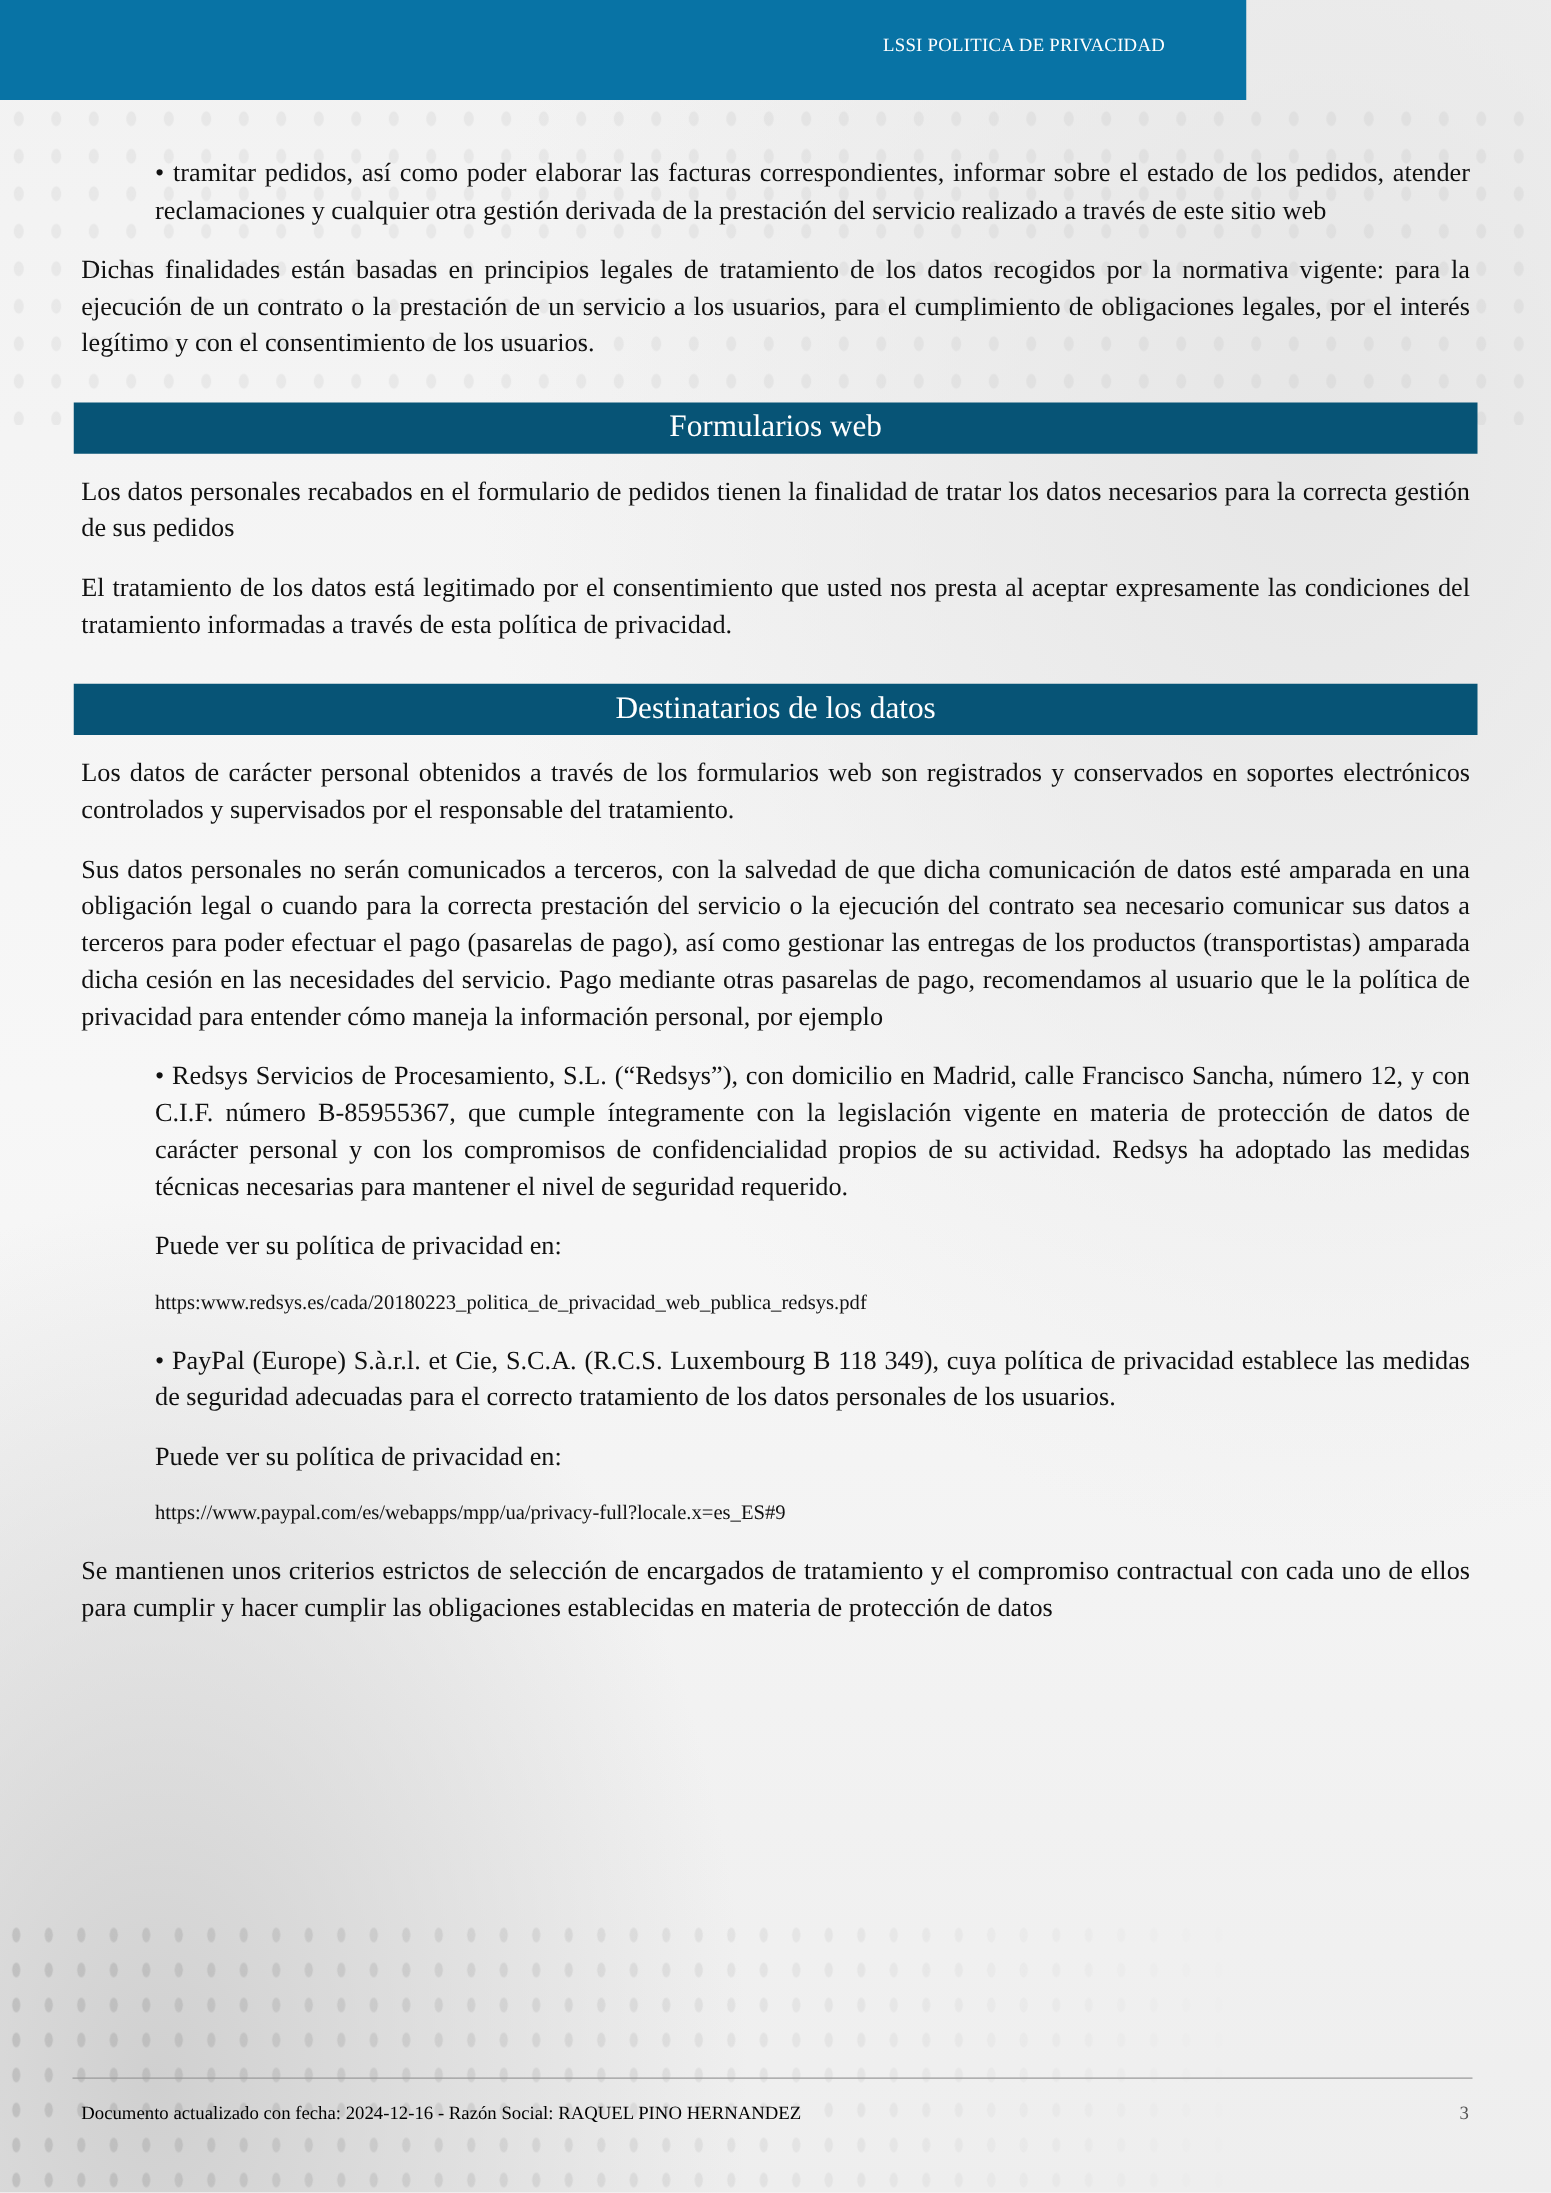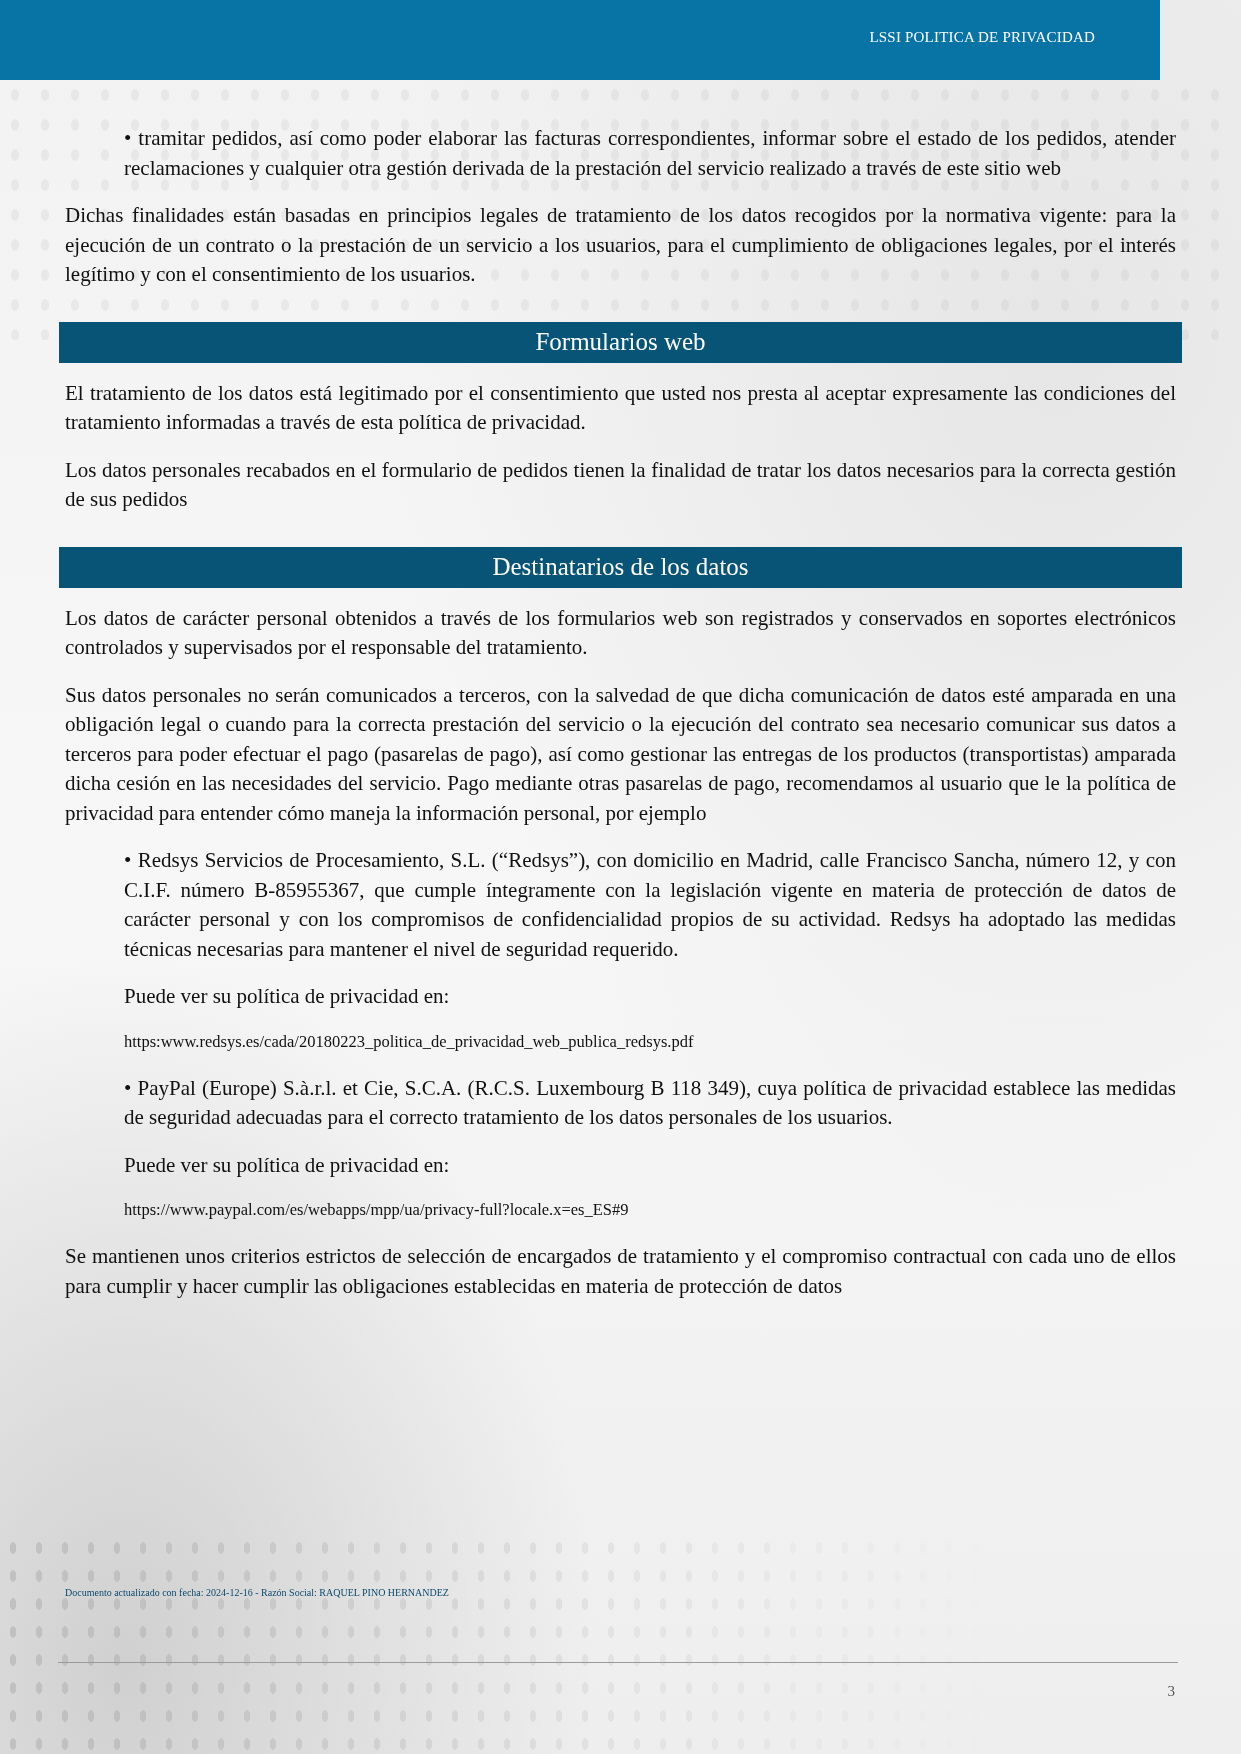--- a/index.html
+++ b/index.html
@@ -22,21 +22,21 @@
     background-size: 26px 28px;
     -webkit-mask-image: linear-gradient(90deg, #000 0%, rgba(0,0,0,0.4) 60%, rgba(0,0,0,0) 100%);
     mask-image: linear-gradient(90deg, #000 0%, rgba(0,0,0,0.4) 60%, rgba(0,0,0,0) 100%);
   }
   .dots-top {
     position: absolute; left: 0; top: 80px; width: 1241px; height: 260px;
     background-image: radial-gradient(ellipse 6px 9px, rgba(180,180,180,0.18) 60%, rgba(180,180,180,0) 70%);
     background-size: 30px 30px;
   }
   .header-band {
-    position: absolute; left: 0; top: 0; width: 1160px; height: 80px;
+    position: absolute; left: 0; top: 0; width: 997px; height: 80px;
     background: #0873a5;
   }
   .header-title {
     position: absolute; right: 65px; top: 29px;
     color: #ffffff; font-size: 15px; letter-spacing: 0.2px;
   }
   .content {
     position: absolute; left: 65px; top: 124px; width: 1111px;
     font-size: 21px; line-height: 29.5px; text-align: justify;
   }
@@ -45,21 +45,21 @@
   .url { font-size: 16.5px; line-height: 24px; text-align: left; margin-bottom: 20px !important; }
   .section-head {
     background: #075476; color: #fff;
     margin: 32px -6px 16px -6px; padding: 3px 6px 4px 6px;
     font-size: 25px; line-height: 34px; text-align: center;
   }
   .footer-rule {
     position: absolute; left: 58px; top: 1662px; width: 1120px; height: 1px; background: #9a9a9a;
   }
   .footer-text {
-    position: absolute; left: 65px; top: 1587px; font-size: 10px; color: #0c4a6e;
+    position: absolute; left: 65px; top: 1683px; font-size: 15px; color: #000000;
   }
   .footer-page {
     position: absolute; right: 66px; top: 1683px; font-size: 15px; color: #555;
   }
 </style>
 </head>
 <body>
 
 <div class="bg"></div>
 <div class="dots-top"></div>
@@ -67,22 +67,22 @@
 
 <div class="header-band">
   <div class="header-title">LSSI POLITICA DE PRIVACIDAD</div>
 </div>
 
 <div class="content">
   <p class="indent">• tramitar pedidos, así como poder elaborar las facturas correspondientes, informar sobre el estado de los pedidos, atender reclamaciones y cualquier otra gestión derivada de la prestación del servicio realizado a través de este sitio web</p>
   <p>Dichas finalidades están basadas en principios legales de tratamiento de los datos recogidos por la normativa vigente: para la ejecución de un contrato o la prestación de un servicio a los usuarios, para el cumplimiento de obligaciones legales, por el interés legítimo y con el consentimiento de los usuarios.</p>
 
   <div class="section-head">Formularios web</div>
+  <p>Los datos personales recabados en el formulario de pedidos tienen la finalidad de tratar los datos necesarios para la correcta gestión de sus pedidos</p>
   <p>El tratamiento de los datos está legitimado por el consentimiento que usted nos presta al aceptar expresamente las condiciones del tratamiento informadas a través de esta política de privacidad.</p>
-  <p>Los datos personales recabados en el formulario de pedidos tienen la finalidad de tratar los datos necesarios para la correcta gestión de sus pedidos</p>
 
   <div class="section-head">Destinatarios de los datos</div>
   <p>Los datos de carácter personal obtenidos a través de los formularios web son registrados y conservados en soportes electrónicos controlados y supervisados por el responsable del tratamiento.</p>
   <p>Sus datos personales no serán comunicados a terceros, con la salvedad de que dicha comunicación de datos esté amparada en una obligación legal o cuando para la correcta prestación del servicio o la ejecución del contrato sea necesario comunicar sus datos a terceros para poder efectuar el pago (pasarelas de pago), así como gestionar las entregas de los productos (transportistas) amparada dicha cesión en las necesidades del servicio. Pago mediante otras pasarelas de pago, recomendamos al usuario que le la política de privacidad para entender cómo maneja la información personal, por ejemplo</p>
 
   <p class="indent">• Redsys Servicios de Procesamiento, S.L. (“Redsys”), con domicilio en Madrid, calle Francisco Sancha, número 12, y con C.I.F. número B-85955367, que cumple íntegramente con la legislación vigente en materia de protección de datos de carácter personal y con los compromisos de confidencialidad propios de su actividad. Redsys ha adoptado las medidas técnicas necesarias para mantener el nivel de seguridad requerido.</p>
   <p class="indent">Puede ver su política de privacidad en:</p>
   <p class="indent url">https:www.redsys.es/cada/20180223_politica_de_privacidad_web_publica_redsys.pdf</p>
 
   <p class="indent">• PayPal (Europe) S.à.r.l. et Cie, S.C.A. (R.C.S. Luxembourg B 118 349), cuya política de privacidad establece las medidas de seguridad adecuadas para el correcto tratamiento de los datos personales de los usuarios.</p>

